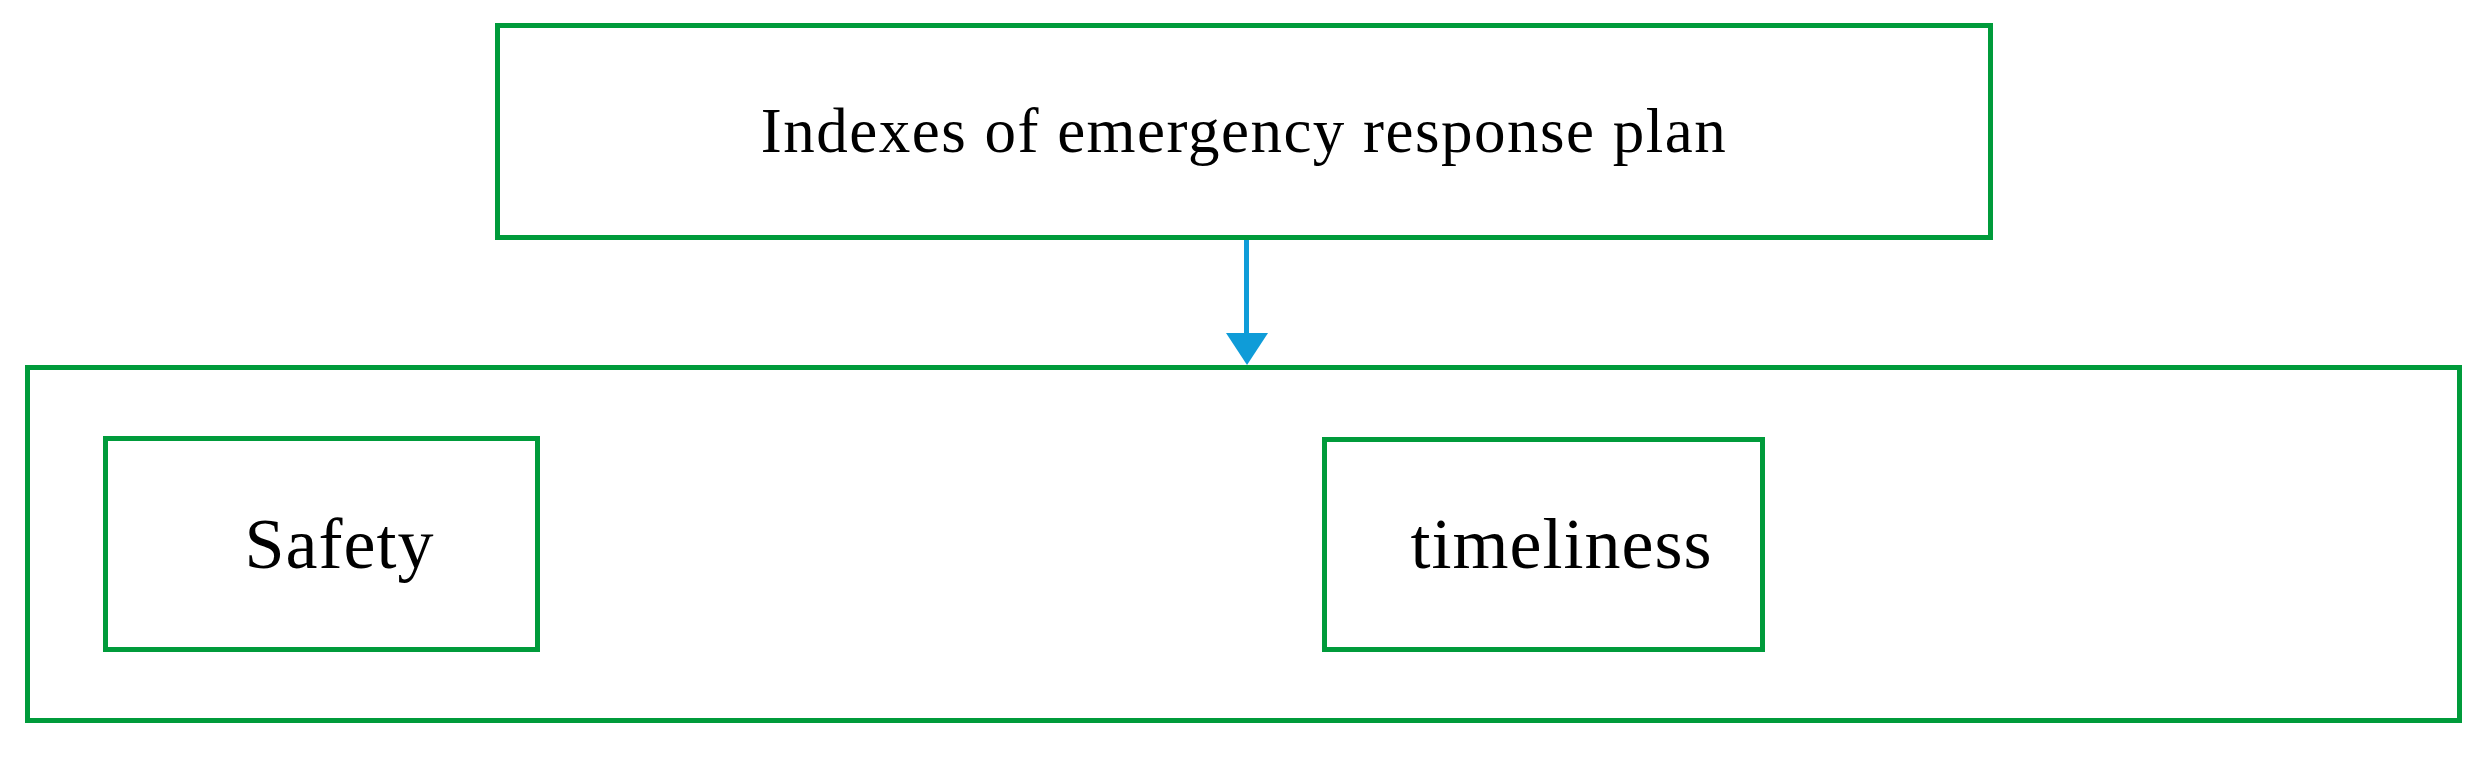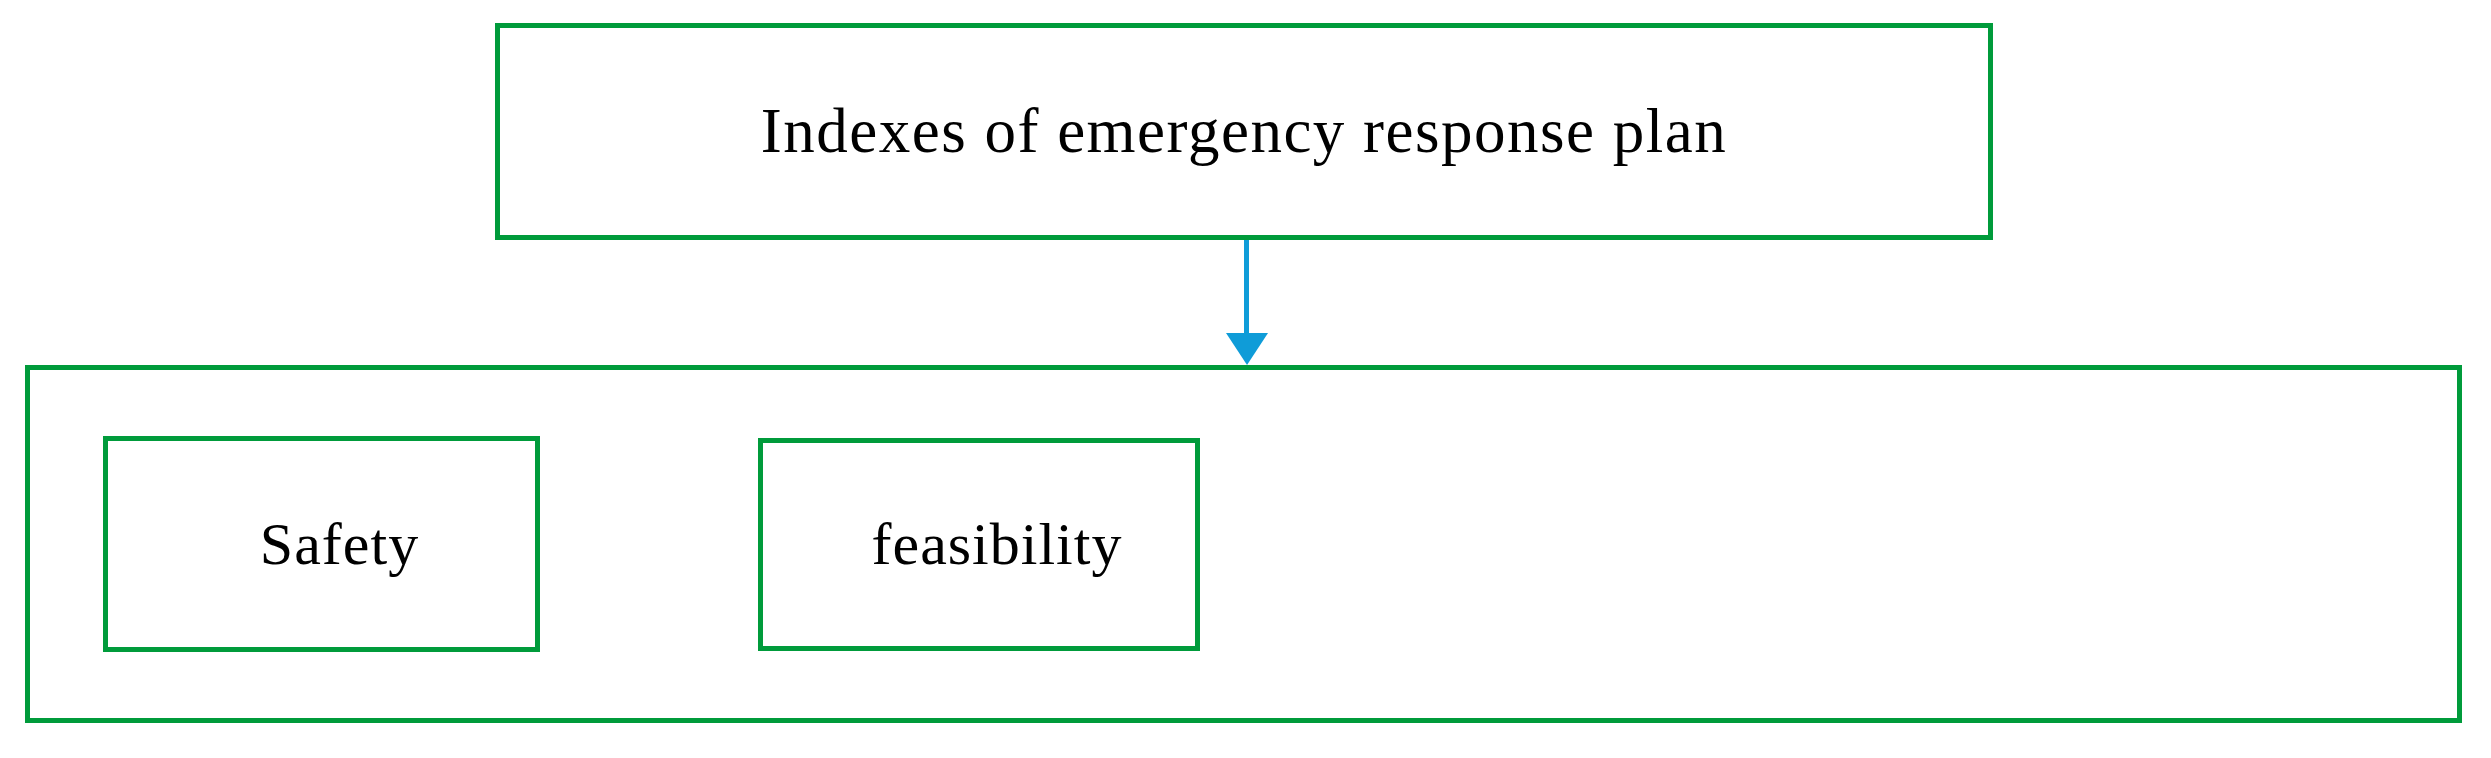--- a/index.html
+++ b/index.html
@@ -46,21 +46,21 @@
     letter-spacing: 1.5px;
   }
   .group-box {
     left: 25px;
     top: 365px;
     width: 2437px;
     height: 358px;
     background: transparent;
   }
   .item-box {
-    font-size: 60px;
+    font-size: 72px;
     letter-spacing: 1px;
     padding-left: 36px;
   }
   .item-safety        { left: 103px;  top: 436px; width: 437px; height: 216px; }
   .item-feasibility   { left: 758px;  top: 438px; width: 442px; height: 213px; }
   .item-timeliness    { left: 1322px; top: 437px; width: 443px; height: 215px; }
   .item-effectiveness { left: 1843px; top: 436px; width: 527px; height: 197px; }
 
   .arrow-line {
     position: absolute;
@@ -95,19 +95,19 @@
     <div class="arrow-line"></div>
     <div class="arrow-head"></div>
   </div>
 
   <div class="gbox group-box"></div>
 
   <div class="gbox item-box item-safety">
     <span class="label">Safety</span>
   </div>
 
-  <div class="gbox item-box item-feasibility">
-    <span class="label">feasibility</span>
+
+  <div class="gbox item-box item-timeliness">
+    <span class="label">timeliness</span>
   </div>
-
 
 
 </div>
 
 </body></html>

